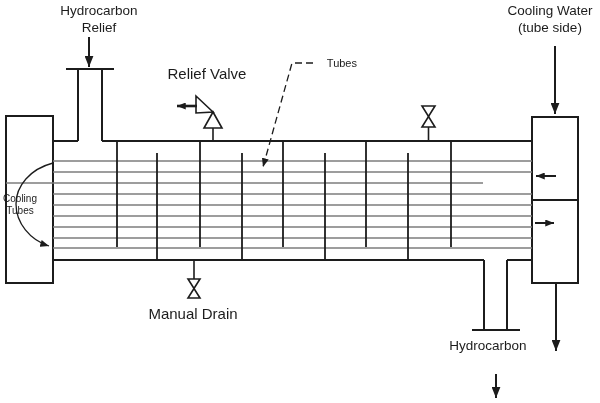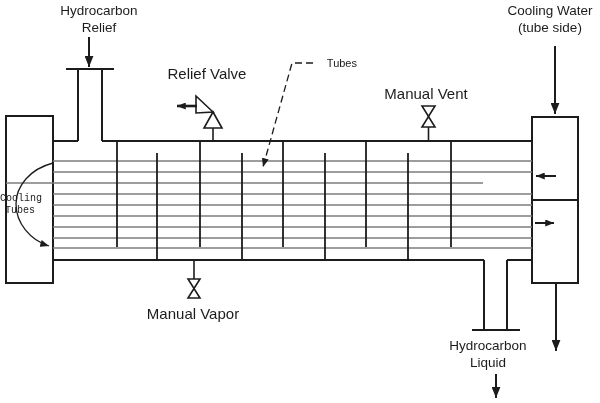--- a/index.html
+++ b/index.html
@@ -7,21 +7,21 @@
   .stage{
     position:relative;width:600px;height:403px;background:var(--bg);
     font-family:"Liberation Sans",sans-serif;color:var(--line);overflow:hidden;
   }
   .stage svg{position:absolute;left:0;top:0;}
   .lbl{position:absolute;text-align:center;white-space:nowrap;}
   .lbl div{white-space:nowrap;}
   .f13{font-size:15px;line-height:16px;}
   .f135{font-size:13.5px;line-height:17px;}
   .f11{font-size:11px;line-height:13px;}
-  .f10{font-size:10px;line-height:12px;font-family:Liberation Mono, monospace;}
+  .f10{font-size:10px;line-height:12px;}
   
   .eq{stroke:var(--line);stroke-width:2;fill:none;}
   .eqf{stroke:var(--line);stroke-width:2;fill:var(--bg);}
   .thin{stroke:var(--line);stroke-width:1.6;fill:none;}
   .vsym{stroke:var(--line);stroke-width:1.6;fill:var(--bg);}
   .tube{stroke:var(--tube);stroke-width:1.3;fill:none;}
   .baffle{stroke:var(--line);stroke-width:1.8;fill:none;}
   .flow{stroke:var(--line);stroke-width:2;fill:none;}
   .leader{stroke:var(--line);stroke-width:1.3;fill:none;stroke-dasharray:7 4;}
   .arc{stroke:var(--line);stroke-width:1.3;fill:none;}
@@ -107,31 +107,27 @@
   </div>
 
   <div class="lbl f13" style="left:163px;top:66px;width:88px;">
     <div>Relief Valve</div>
   </div>
 
   <div class="lbl f11" style="left:317px;top:57px;width:40px;text-align:right;">
     <div>Tubes</div>
   </div>
 
-  <div class="lbl f13" style="left:376px;top:86px;width:100px;">
-    <div>Manual Vent</div>
-  </div>
 
   <div class="lbl f10" style="left:0px;top:193px;width:40px;">
     <div>Cooling</div>
     <div>Tubes</div>
   </div>
 
   <div class="lbl f13" style="left:143px;top:306px;width:100px;">
-    <div>Manual Vapor</div>
+    <div>Manual Drain</div>
   </div>
 
   <div class="lbl f135" style="left:428px;top:337px;width:120px;">
     <div>Hydrocarbon</div>
-    <div>Liquid</div>
   </div>
 
 </div>
 
 </body></html>

